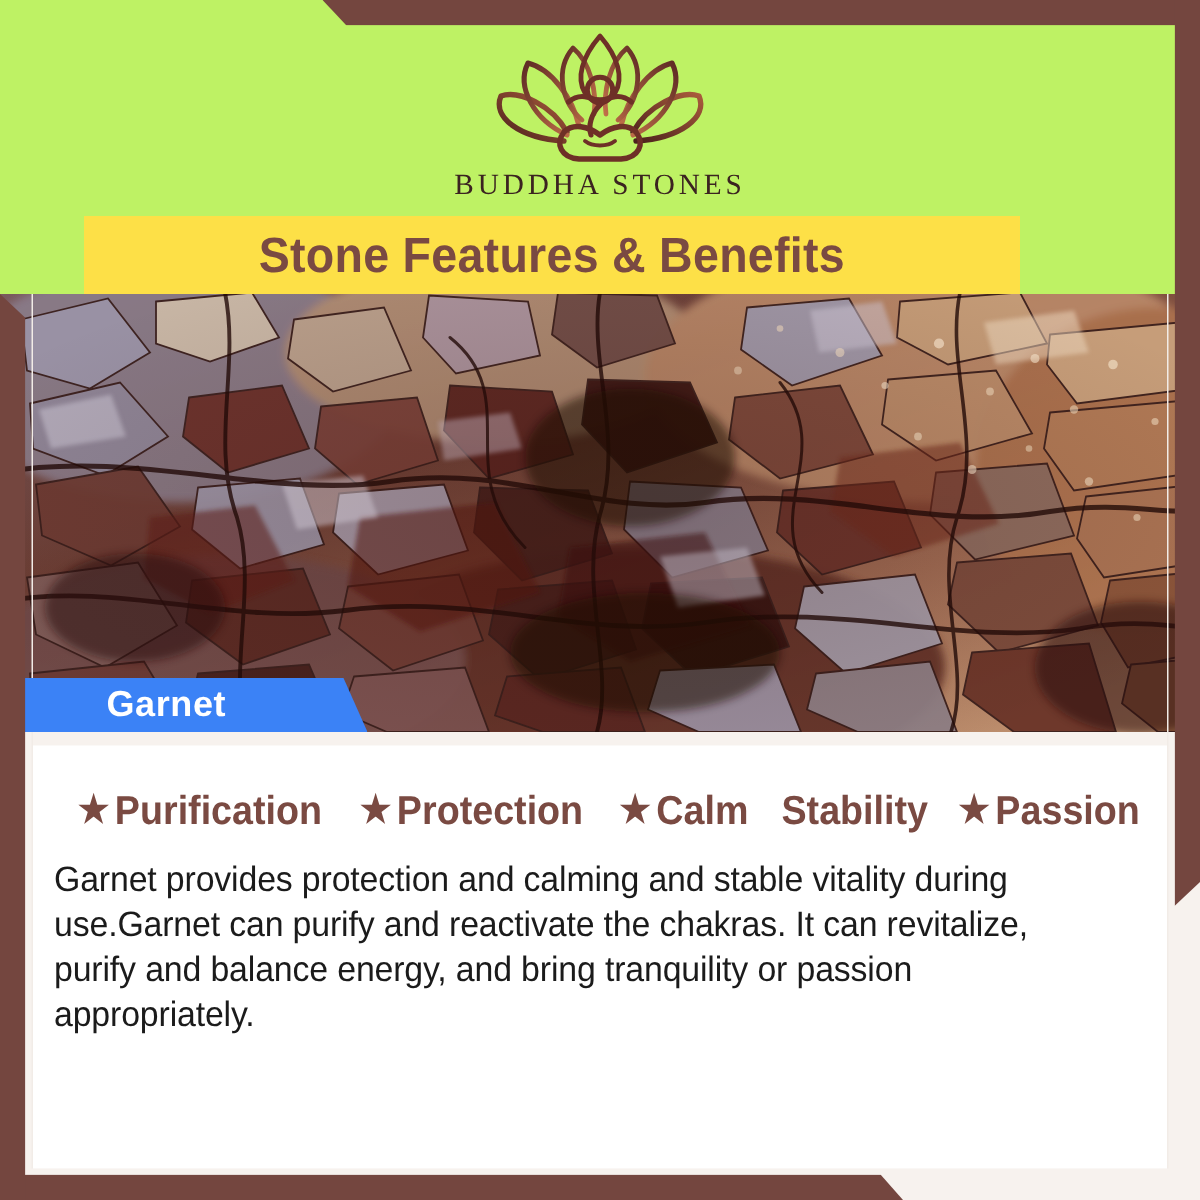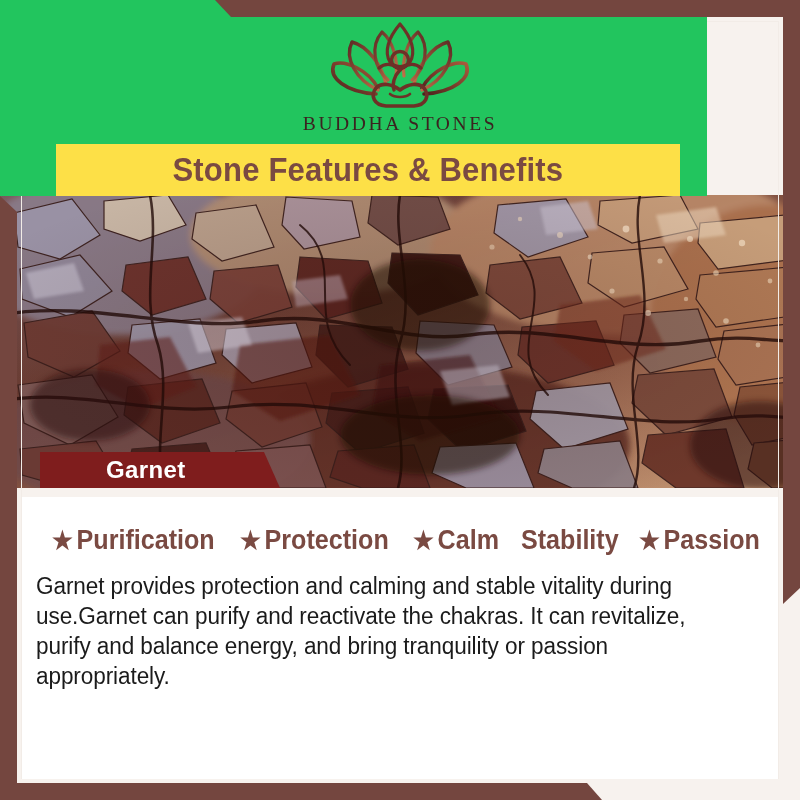--- a/index.html
+++ b/index.html
@@ -72,23 +72,23 @@
     border: 1px solid #f2ece7;
     z-index: 2;
     pointer-events: none;
   }
 
   
   .header {
     position: absolute;
     left: 0;
     top: 0;
-    width: 707px;
+    width: 800px;
     height: 196px;
-    background: #22c55e;
+    background: #bef264;
     z-index: 3;
   }
   .logo-wrap {
     position: absolute;
     left: 0;
     top: 18px;
     width: 800px;
     display: flex;
     flex-direction: column;
     align-items: center;
@@ -138,25 +138,25 @@
     height: 293px;
     overflow: hidden;
     z-index: 1;
     background: #6b3a33;
   }
   .photo svg { display: block; width: 800px; height: 293px; }
 
   
   .stone-tag {
     position: absolute;
-    left: 40px;
+    left: 5px;
     top: 452px;
     width: 240px;
     height: 36px;
-    background: #7f1d1d;
+    background: #3b82f6;
     clip-path: polygon(0 0, 224px 0, 240px 36px, 0 36px);
     display: flex;
     align-items: center;
     z-index: 4;
   }
   .stone-tag-label {
     margin-left: 66px;
     color: #ffffff;
     font-size: 24px;
     font-weight: bold;

